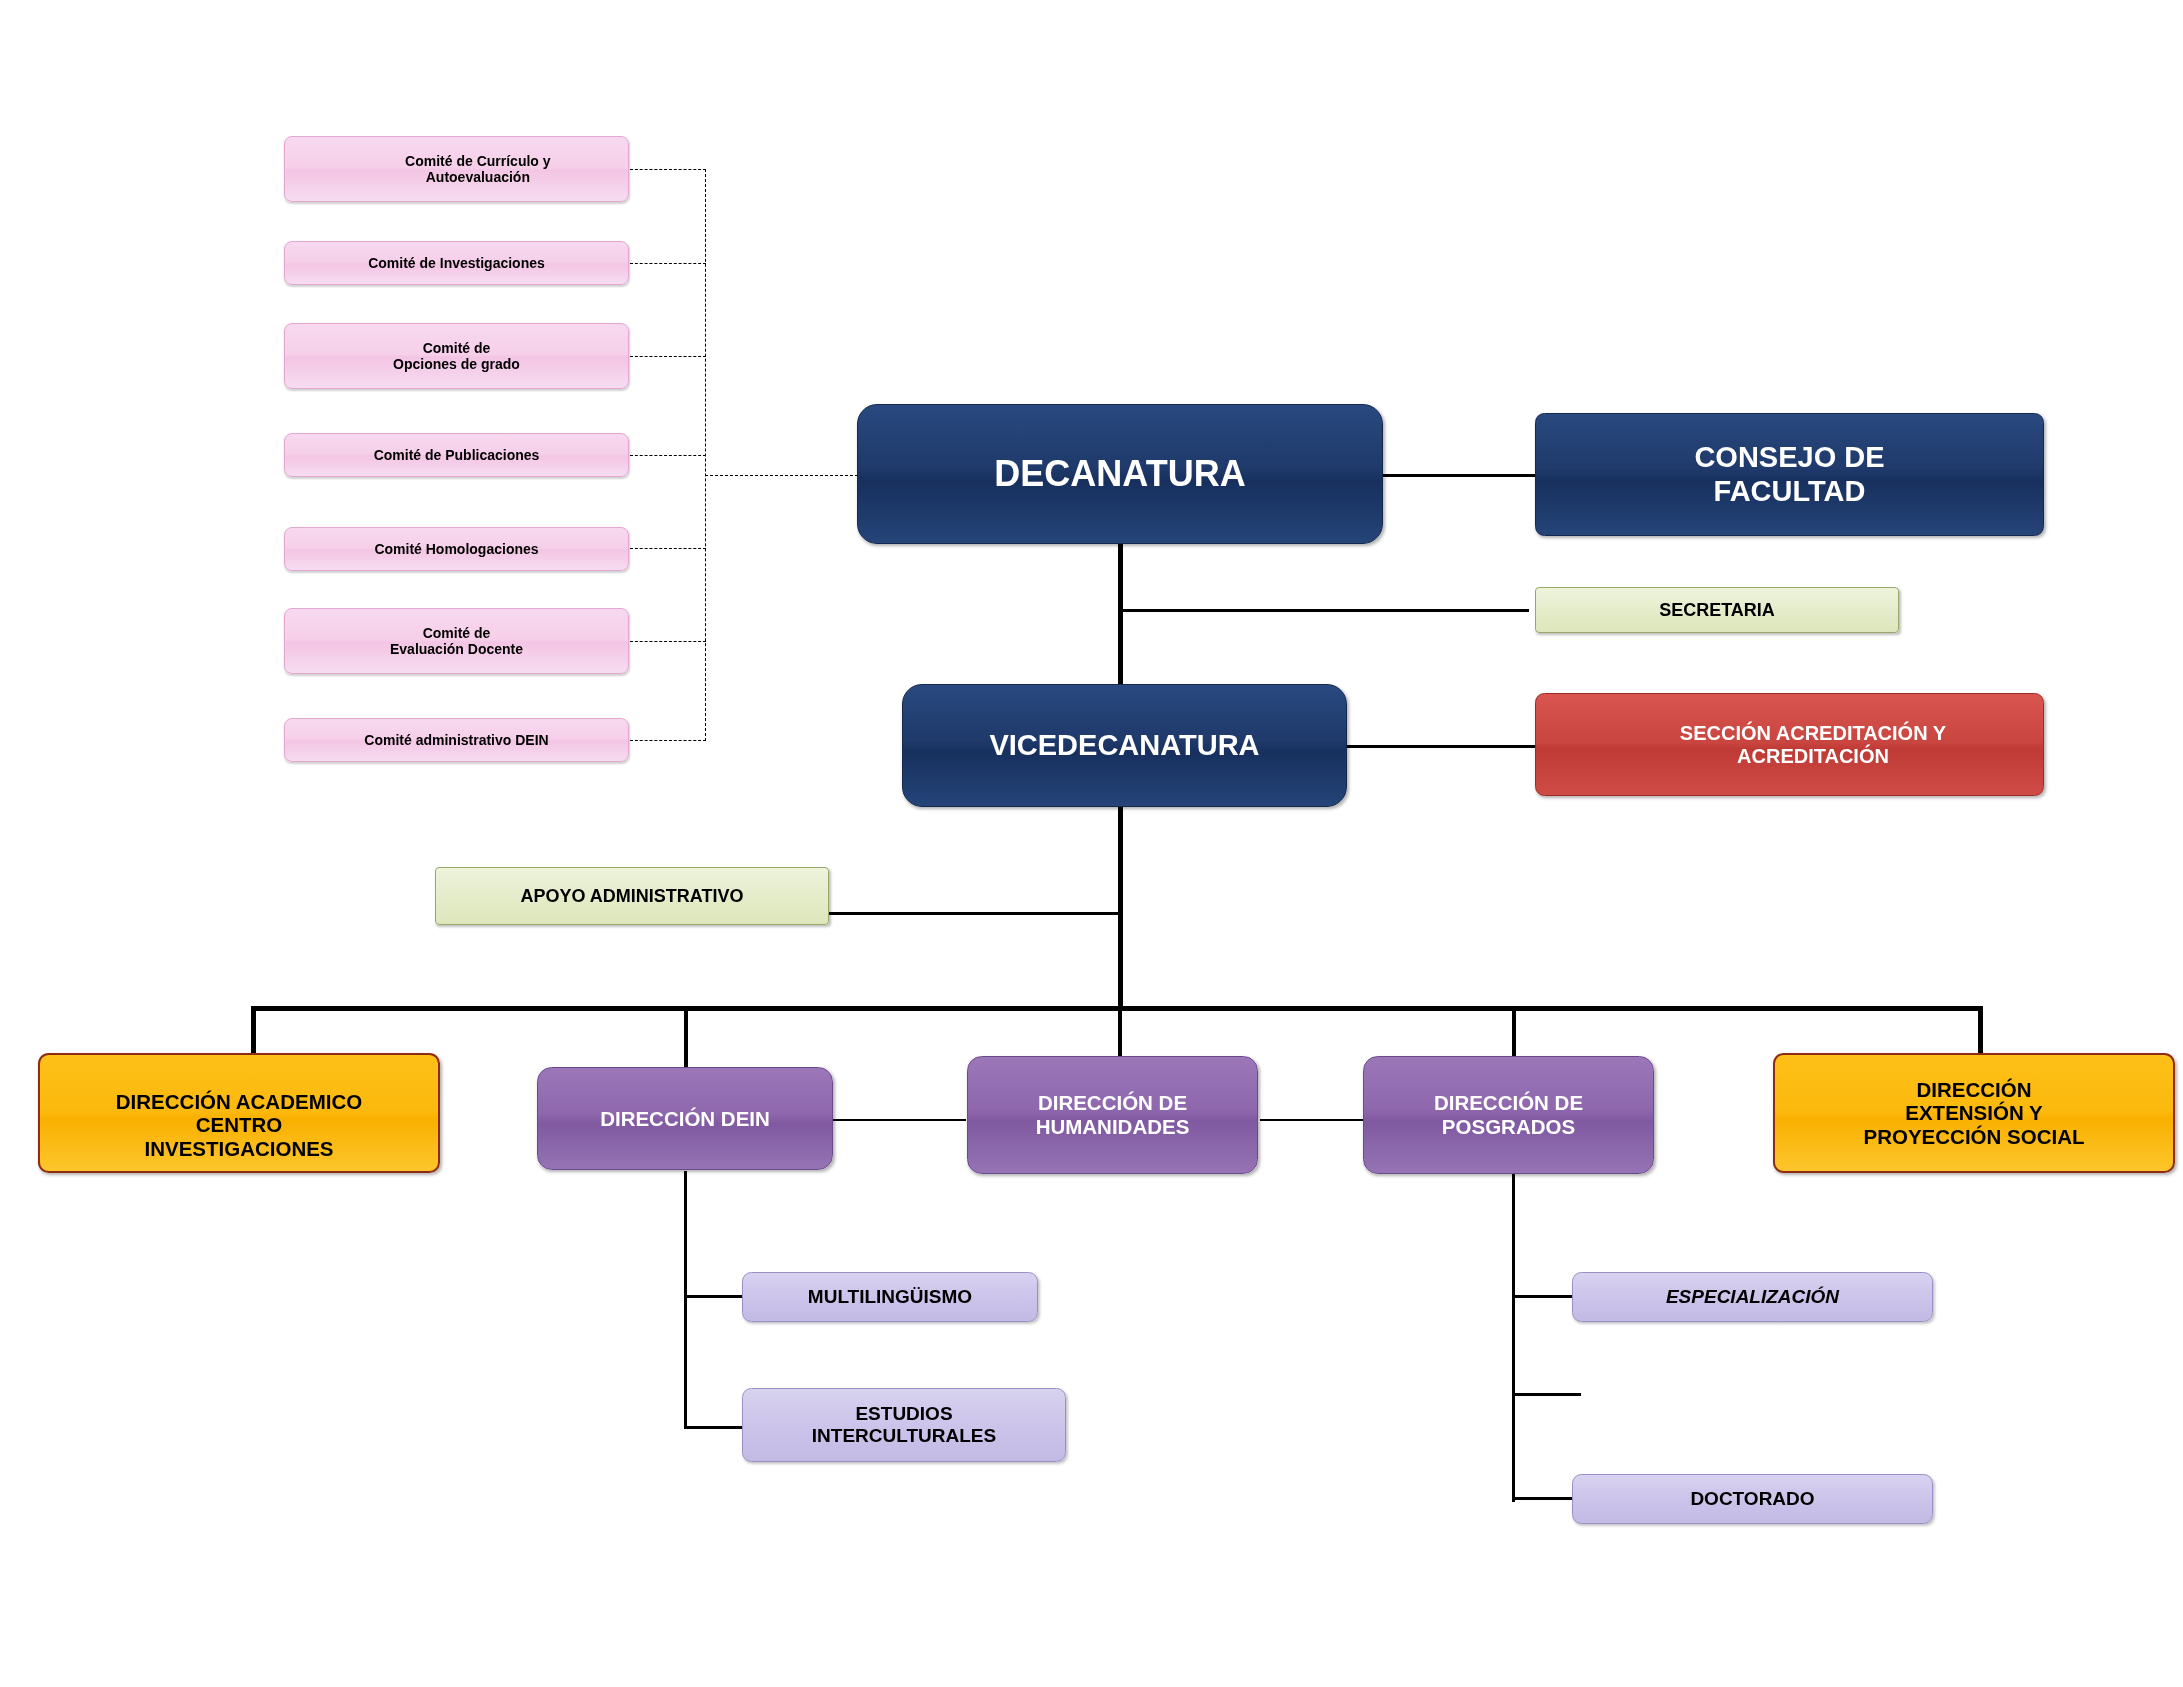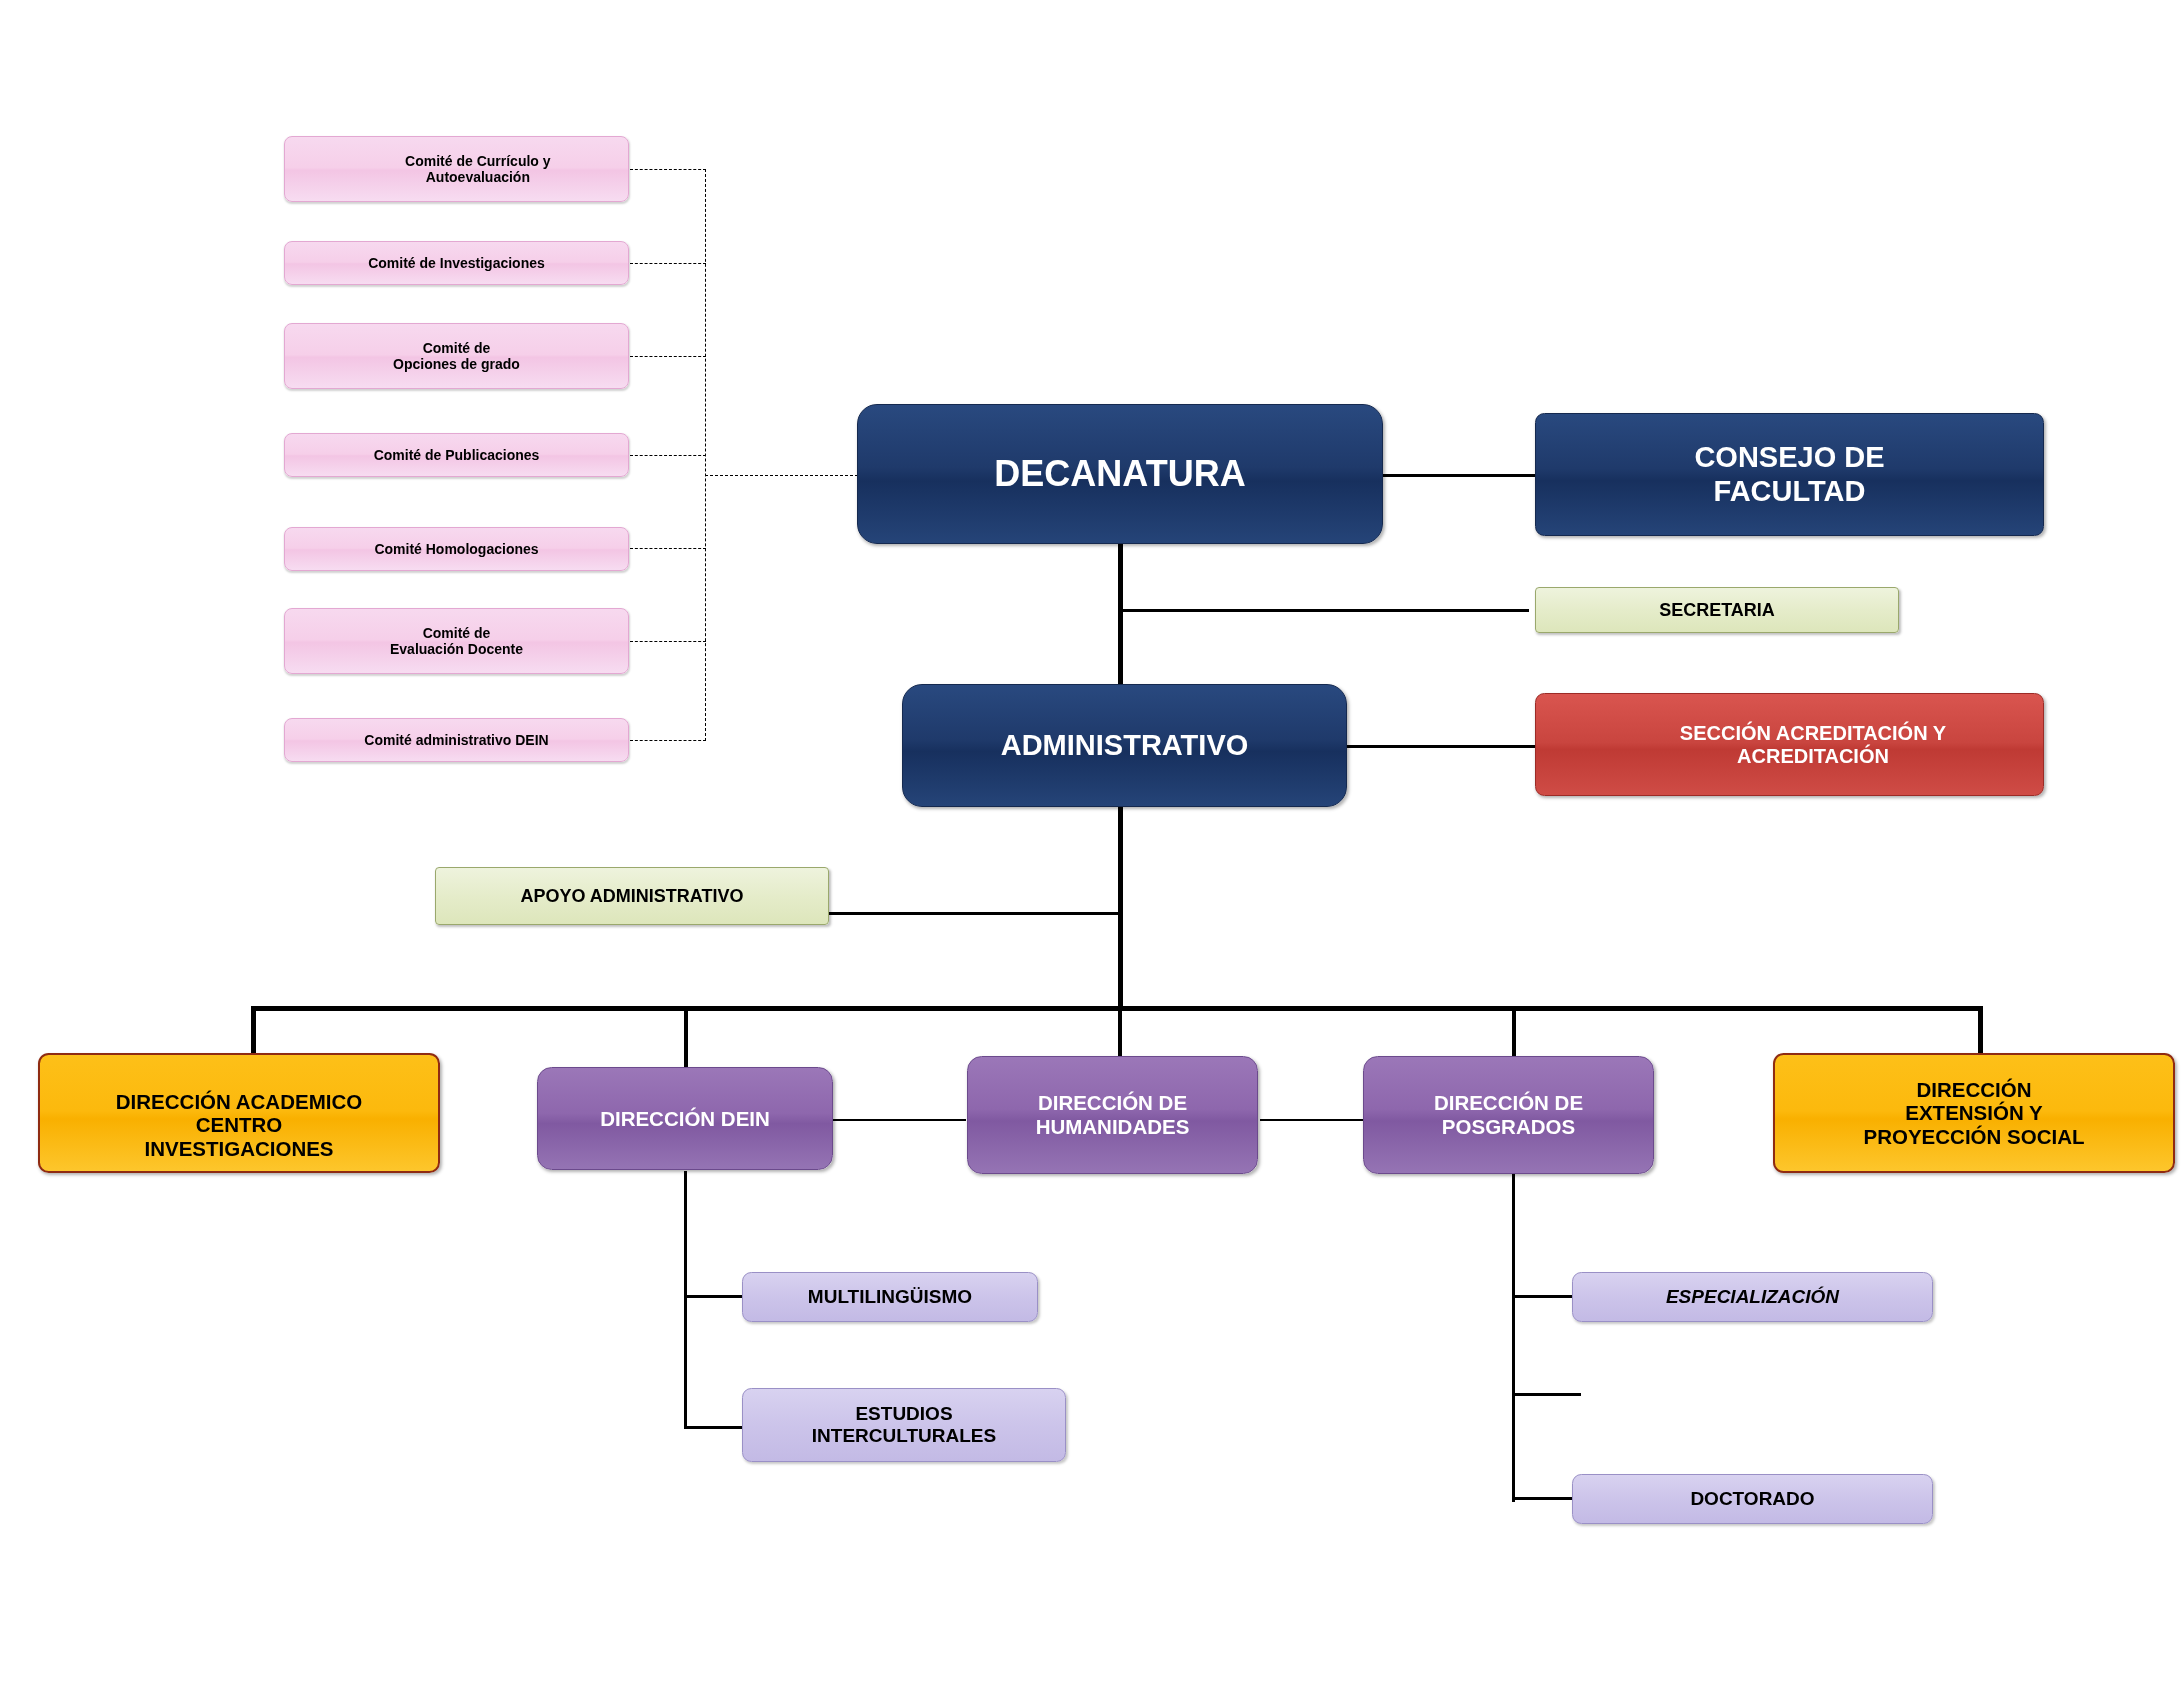--- a/index.html
+++ b/index.html
@@ -209,21 +209,21 @@
   <div class="node navy consejo" style="left:1535px; top:413px; width:509px; height:123px;">
     <span style="white-space:pre-line;">CONSEJO DE
 FACULTAD</span>
   </div>
 
   <div class="node green" style="left:1535px; top:587px; width:364px; height:46px;">
     <span style="white-space:pre-line;">SECRETARIA</span>
   </div>
 
   <div class="node navy med" style="left:902px; top:684px; width:445px; height:123px;">
-    <span style="white-space:pre-line;">ADMINISTRATIVO</span>
+    <span style="white-space:pre-line;">VICEDECANATURA</span>
   </div>
 
   <div class="node red" style="left:1535px; top:693px; width:509px; height:103px;">
     <span style="white-space:pre-line;margin-left:47px;">SECCIÓN ACREDITACIÓN Y
 ACREDITACIÓN</span>
   </div>
 
   <div class="node green" style="left:435px; top:867px; width:394px; height:58px;">
     <span style="white-space:pre-line;">APOYO ADMINISTRATIVO</span>
   </div>

